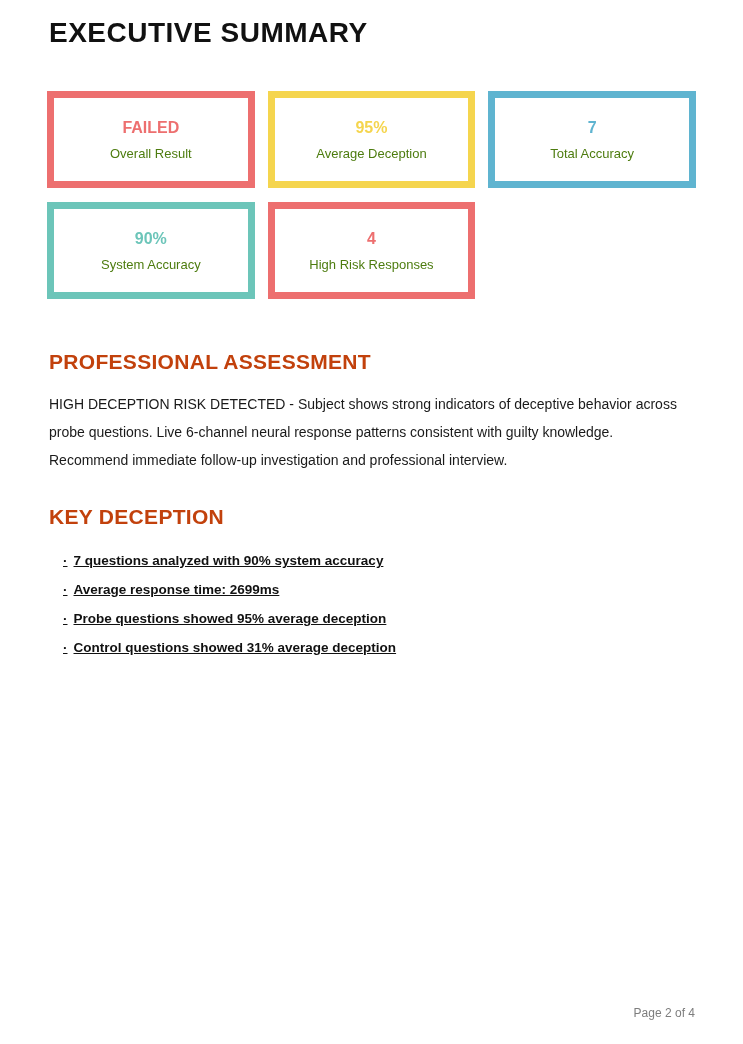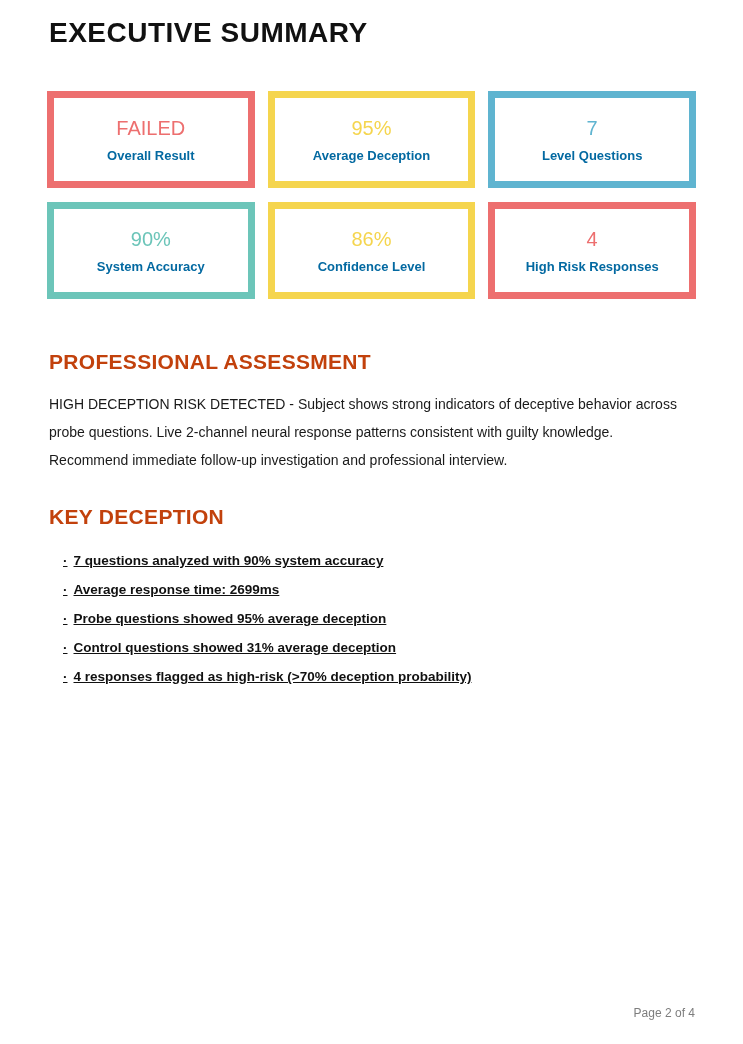--- a/index.html
+++ b/index.html
@@ -38,28 +38,28 @@
     background: #ffffff;
     border: 7px solid #cccccc; 
     display: flex;
     flex-direction: column;
     align-items: center;
     justify-content: center;
     gap: 11px;
     text-align: center;
   }
   .metric-value {
-    font-size: 20px;
-    font-weight: normal;
+    font-size: 16px;
+    font-weight: bold;
     line-height: 1;
   }
   .metric-label {
     font-size: 13px;
-    font-weight: bold;
-    color: #0369a1;
+    font-weight: normal;
+    color: #4d7c0f;
     line-height: 1;
   }
   .section-heading {
     font-size: 21px;
     font-weight: bold;
     letter-spacing: 0.3px;
     color: #c2410c;
   }
   .assessment-section { margin-top: 51px; margin-left: 2px; }
   .assessment-body {
@@ -106,47 +106,42 @@
     <div class="metric-card" style="border-color: rgb(237, 111, 111);">
       <div class="metric-value" style="color: rgb(237, 111, 111);">FAILED</div>
       <div class="metric-label">Overall Result</div>
     </div>
     <div class="metric-card" style="border-color: rgb(245, 213, 78);">
       <div class="metric-value" style="color: rgb(245, 213, 78);">95%</div>
       <div class="metric-label">Average Deception</div>
     </div>
     <div class="metric-card" style="border-color: rgb(95, 180, 208);">
       <div class="metric-value" style="color: rgb(95, 180, 208);">7</div>
-      <div class="metric-label">Level Questions</div>
+      <div class="metric-label">Total Accuracy</div>
     </div>
     <div class="metric-card" style="border-color: rgb(108, 197, 185);">
       <div class="metric-value" style="color: rgb(108, 197, 185);">90%</div>
       <div class="metric-label">System Accuracy</div>
-    </div>
-    <div class="metric-card" style="border-color: rgb(245, 213, 78);">
-      <div class="metric-value" style="color: rgb(245, 213, 78);">86%</div>
-      <div class="metric-label">Confidence Level</div>
     </div>
     <div class="metric-card" style="border-color: rgb(237, 111, 111);">
       <div class="metric-value" style="color: rgb(237, 111, 111);">4</div>
       <div class="metric-label">High Risk Responses</div>
     </div>
   </div>
 
   <div class="assessment-section">
     <h2 class="section-heading">PROFESSIONAL ASSESSMENT</h2>
-    <p class="assessment-body">HIGH DECEPTION RISK DETECTED - Subject shows strong indicators of deceptive behavior across probe questions. Live 2-channel neural response patterns consistent with guilty knowledge. Recommend immediate follow-up investigation and professional interview.</p>
+    <p class="assessment-body">HIGH DECEPTION RISK DETECTED - Subject shows strong indicators of deceptive behavior across probe questions. Live 6-channel neural response patterns consistent with guilty knowledge. Recommend immediate follow-up investigation and professional interview.</p>
   </div>
 
   <div class="findings-section">
     <h2 class="section-heading">KEY DECEPTION</h2>
     <ul class="findings-list">
       <li>7 questions analyzed with 90% system accuracy</li>
       <li>Average response time: 2699ms</li>
       <li>Probe questions showed 95% average deception</li>
       <li>Control questions showed 31% average deception</li>
-      <li>4 responses flagged as high-risk (&gt;70% deception probability)</li>
     </ul>
   </div>
 
   <div class="page-footer">Page 2 of 4</div>
 
 </div>
 
 </body></html>

